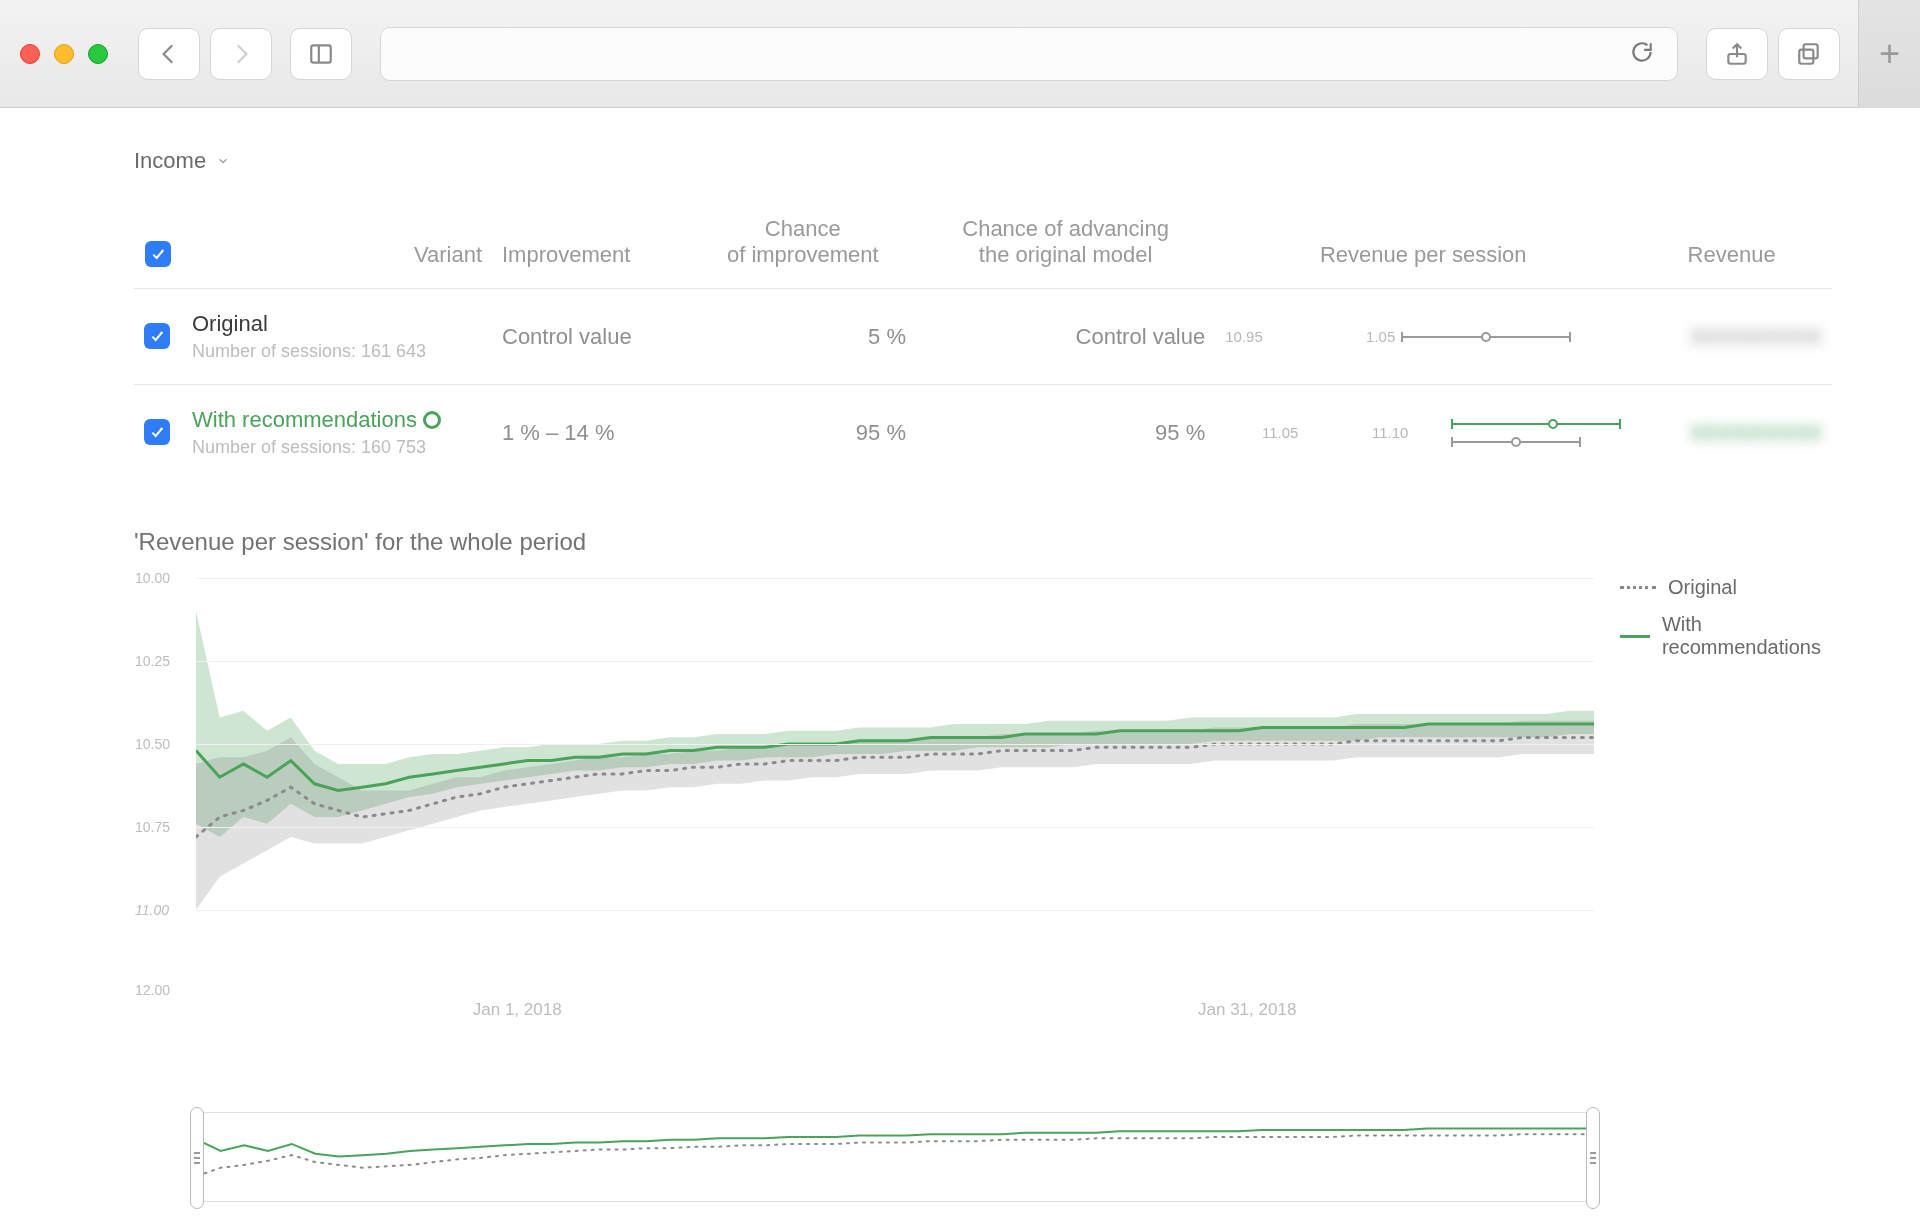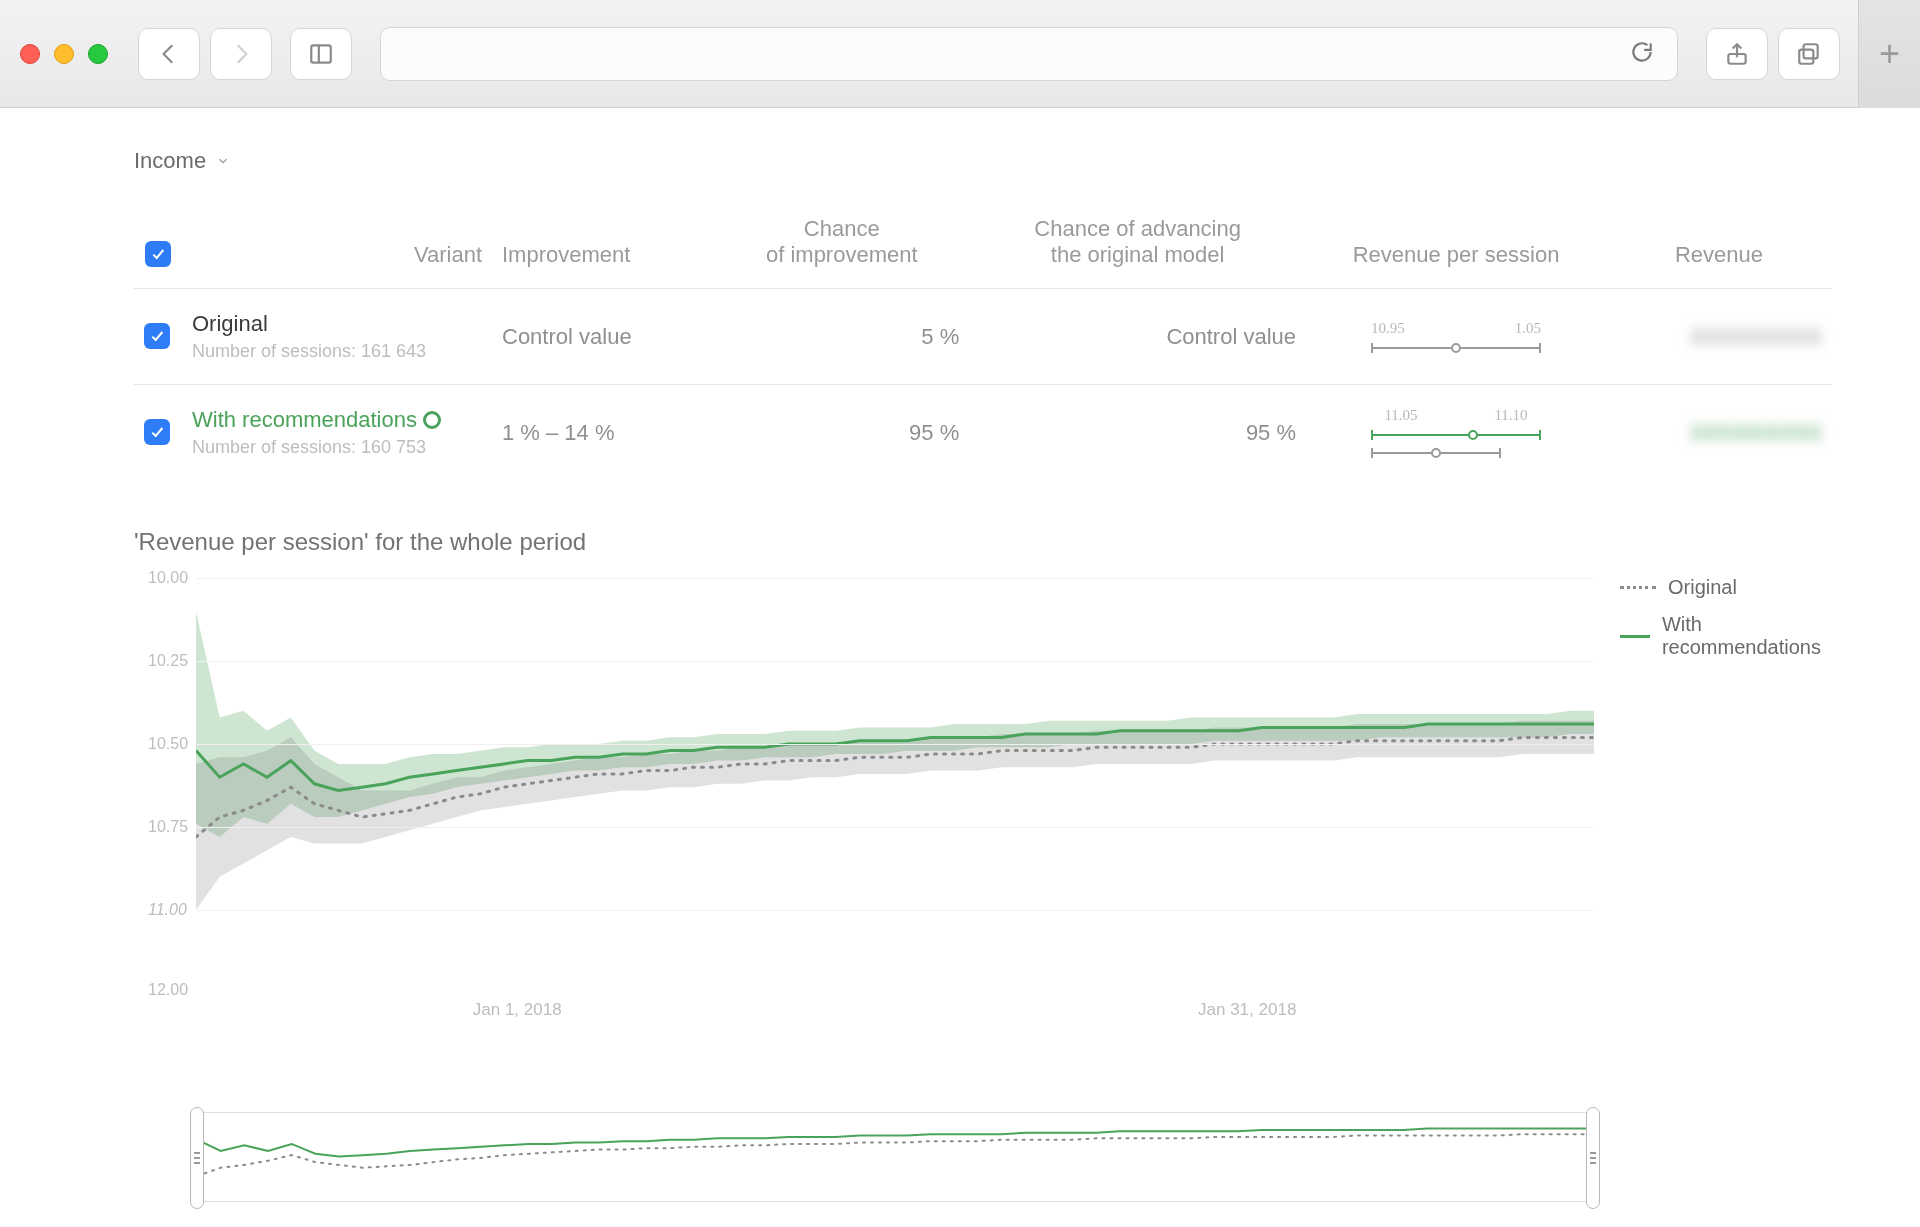--- a/index.html
+++ b/index.html
@@ -49,33 +49,33 @@
   .chk{width:26px;height:26px;border-radius:6px;background:#2f7df6;display:inline-flex;align-items:center;justify-content:center;}
   .chk svg{width:16px;height:16px;stroke:#fff;fill:none;stroke-width:3;}
   .variant-name{color:#3a3a3a;font-size:22px;}
   .variant-name.green{color:#4aa35a;font-weight:500;display:inline-flex;align-items:center;gap:6px;}
   .variant-name.green .badge{width:18px;height:18px;border:3px solid #4aa35a;border-radius:50%;}
   .sessions{color:#bdbdbd;font-size:18px;margin-top:4px;}
   .green-val{color:#4aa35a;font-weight:500;}
   .blur{filter:blur(6px);user-select:none;}
   .blur.green{color:#4aa35a;}
   
-  .rps-cell{display:flex;flex-direction:column;align-items:center;gap:6px;font-family:Liberation Serif, serif;}
+  .rps-cell{display:flex;flex-direction:row;align-items:center;gap:6px;}
   .rps-labels{display:flex;justify-content:space-between;width:170px;font-size:15px;color:#b8b8b8;}
   .interval{position:relative;width:170px;height:10px;}
   .interval .bar{position:absolute;top:4px;height:2px;background:#9a9a9a;}
   .interval .tick{position:absolute;top:0;width:2px;height:10px;background:#9a9a9a;}
   .interval .dot{position:absolute;top:0;width:10px;height:10px;border-radius:50%;background:#fff;border:2px solid #9a9a9a;}
   .interval.green .bar,.interval.green .tick{background:#4aa35a;}
   .interval.green .dot{border-color:#4aa35a;}
   
   .chart-title{font-size:24px;color:#737373;margin:48px 0 14px;}
   .chart-wrap{display:flex;gap:26px;}
   .chart-axes{position:relative;width:1460px;}
-  .ylab{position:absolute;left:14px;font-size:16px;color:#bdbdbd;transform:translateY(-50%);}
+  .ylab{position:absolute;left:1px;font-size:14px;color:#bdbdbd;transform:translateY(-50%);}
   .gridline{position:absolute;left:62px;right:0;height:1px;background:#f0f0f0;}
   .plot{position:absolute;left:62px;top:0;right:0;height:380px;}
   .xlab{position:absolute;top:430px;font-size:17px;color:#bdbdbd;transform:translateX(-50%);}
   .legend{font-size:20px;color:#6a6a6a;padding-top:6px;}
   .legend-row{display:flex;align-items:center;gap:12px;margin-bottom:14px;}
   .legend-line{width:36px;height:0;}
   .legend-line.dash{border-top:3px dotted #8a8a8a;}
   .legend-line.solid{border-top:3px solid #4aa35a;}
   
   .overview{position:relative;margin-top:72px;margin-left:62px;width:1398px;height:90px;border:1px solid #e0e0e0;background:#fff;}

